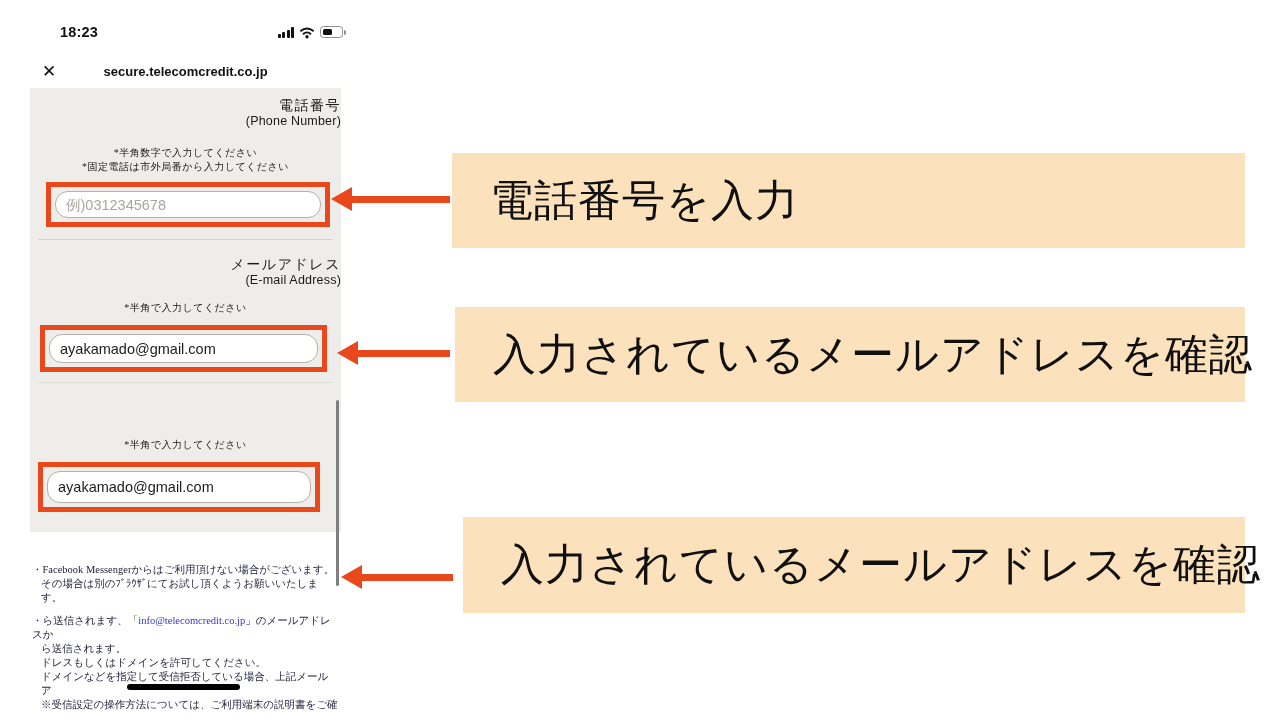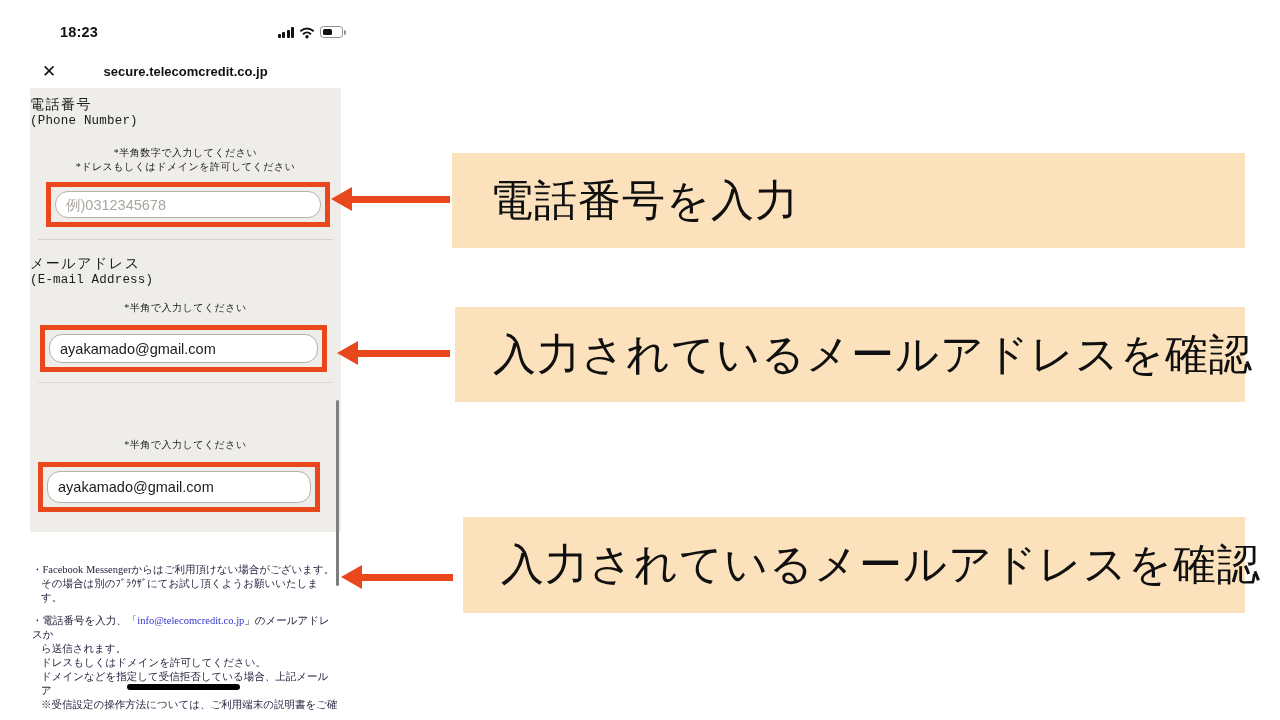--- a/index.html
+++ b/index.html
@@ -31,22 +31,22 @@
   .battery .fill{position:absolute;left:1.5px;top:1.5px;width:9px;height:6.5px;background:#111;border-radius:1.5px;}
   .battery .nub{position:absolute;right:-3.5px;top:3px;width:2px;height:4.5px;background:#8e8e8e;border-radius:0 2px 2px 0;}
 
   .browser-bar{position:absolute;left:0;top:58px;width:100%;height:26px;
     display:flex;align-items:center;padding:0 12px;}
   .close-x{font-size:17px;font-weight:400;color:#111;line-height:1;cursor:pointer;}
   .url{flex:1;text-align:center;font-size:13px;font-weight:700;color:#111;padding-right:14px;}
 
   .form-area{position:absolute;left:0;top:88px;width:100%;height:444px;background:var(--formbg);}
 
-  .f-title{position:absolute;width:100%;text-align:left;
-    font-family:Liberation Mono, monospace;color:var(--ink);line-height:16px;}
+  .f-title{position:absolute;width:100%;text-align:right;
+    font-family:Liberation Sans, sans-serif;color:var(--ink);line-height:16px;}
   .f-title .ja{font-size:14px;letter-spacing:1.5px;}
   .f-title .en{font-size:12.5px;letter-spacing:.2px;}
   .f-note{position:absolute;width:100%;text-align:center;
     font-family:"Liberation Serif",serif;font-size:10px;color:var(--ink);line-height:14px;letter-spacing:.5px;}
 
   .hl-frame{position:absolute;border:5px solid var(--orange);padding:4px;}
   .hl-frame input{width:100%;height:100%;border:1px solid #b5b2ab;border-radius:13px;
     background:#fff;font-family:"Liberation Sans",sans-serif;font-size:14.5px;color:#1c1c1c;
     padding:0 10px;outline:none;}
   .hl-frame input::placeholder{color:#a9a6a0;}
@@ -111,21 +111,21 @@
   </div>
 
   <div class="form-area">
 
     <div class="f-title" style="top:9px;">
       <div class="ja">電話番号</div>
       <div class="en">(Phone Number)</div>
     </div>
     <div class="f-note" style="top:58px;">
       <div>*半角数字で入力してください</div>
-      <div>*ドレスもしくはドメインを許可してください</div>
+      <div>*固定電話は市外局番から入力してください</div>
     </div>
     <div class="hl-frame" style="left:16px;top:94px;width:284px;height:45px;">
       <input type="text" placeholder="例)0312345678" style="">
     </div>
     <div class="divider" style="top:151px;"></div>
 
     <div class="f-title" style="top:168px;">
       <div class="ja">メールアドレス</div>
       <div class="en">(E-mail Address)</div>
     </div>
@@ -144,21 +144,21 @@
       <input type="text" value="ayakamado@gmail.com" style="">
     </div>
   </div>
 
   <div class="scrollbar"></div>
 
   <div class="footnotes">
     <div>・Facebook Messengerからはご利用頂けない場合がございます。</div>
     <div class="cont">その場合は別のﾌﾞﾗｳｻﾞにてお試し頂くようお願いいたします。</div>
     <div class="group2">
-      <span>・電話番号を入力、「</span><a href="#">info@telecomcredit.co.jp</a><span>」のメールアドレスか</span>
+      <span>・ら送信されます、「</span><a href="#">info@telecomcredit.co.jp</a><span>」のメールアドレスか</span>
     </div>
     <div class="cont">ら送信されます。</div>
     <div class="cont">ドレスもしくはドメインを許可してください。</div>
     <div class="cont">ドメインなどを指定して受信拒否している場合、上記メールア</div>
     <div class="cont">※受信設定の操作方法については、ご利用端末の説明書をご確</div>
   </div>
 
   <div class="home-indicator"></div>
 </div>
 

